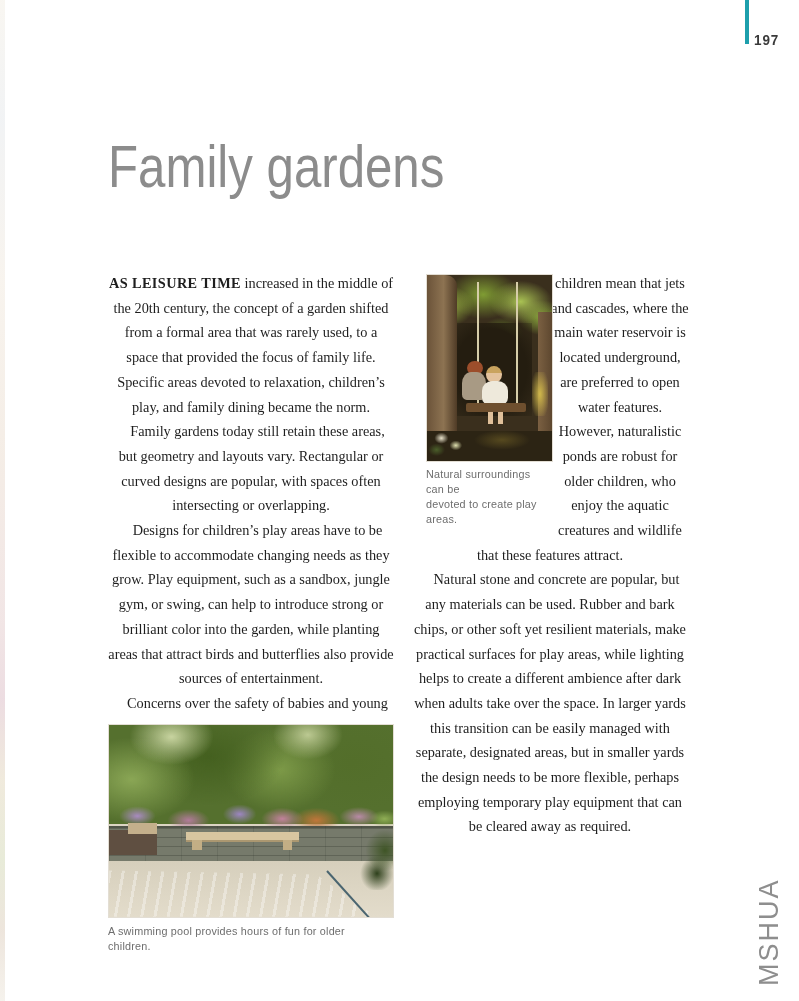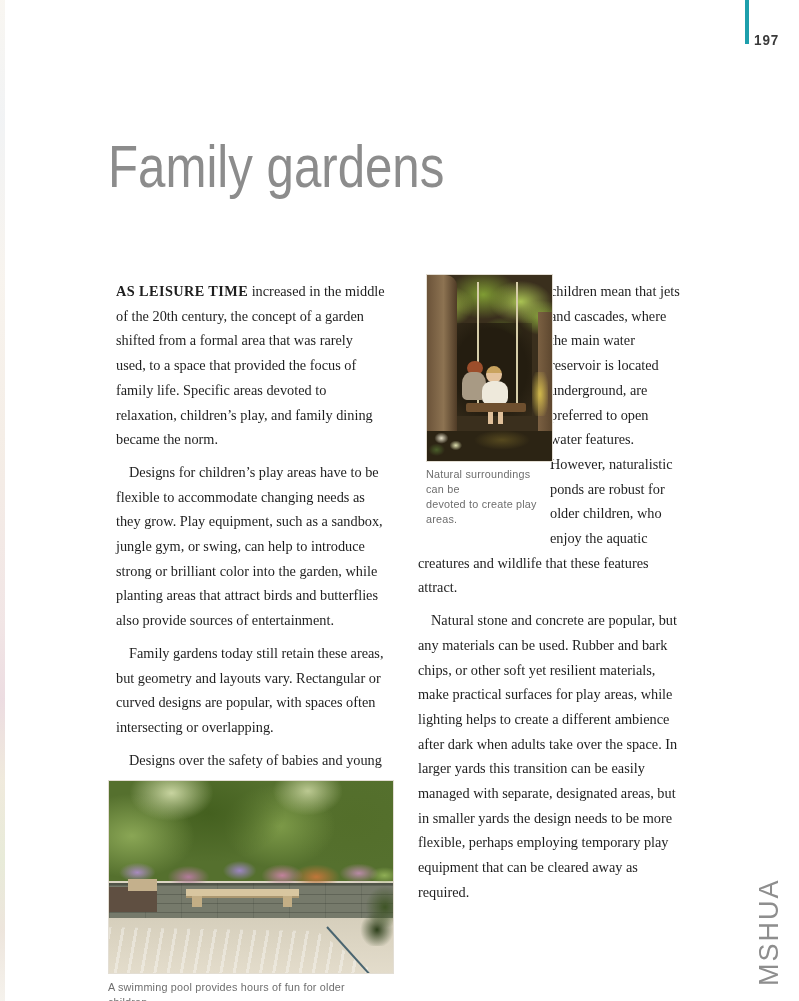--- a/index.html
+++ b/index.html
@@ -28,30 +28,30 @@
     color:#8c8c8c; white-space:nowrap; transform:scaleX(.82); transform-origin:left;
     letter-spacing:0px;
   }
   .columns {
     position:absolute; left:108px; top:271px; width:582px;
     display:flex; gap:16px;
   }
   .col { font-size:14.3px; line-height:24.7px; color:#1e1e1e; }
   .col-left  { width:286px; }
   .col-right { width:280px; }
-  .para { margin:8px; text-align:left; }
+  .para { margin:0; text-align:center; }
   .indent { text-indent:13px; }
   .lead { font-weight:bold; letter-spacing:.4px; }
   figure { margin:0; }
   figcaption, .cap-line {
     font-family:"Liberation Sans", sans-serif; font-size:10.8px; line-height:15px;
     color:#6e6e6e; letter-spacing:.2px;
   }
   
-  .pool-figure { width:262px; }
+  .pool-figure { margin-top:8px; width:262px; }
   .pool-art {
     position:relative; width:286px; height:194px; overflow:hidden;
     background:#dcd5c3; border:1px solid #e3ded4;
   }
   .pa-trees { position:absolute; left:0; top:0; width:100%; height:52%;
     background:#55702e;
     background-image:
       radial-gradient(60px 40px at 22% 12%, #c8d4a0 0%, rgba(200,212,160,0) 70%),
       radial-gradient(50px 35px at 70% 10%, #bcc992 0%, rgba(188,201,146,0) 70%),
       radial-gradient(90px 60px at 8% 55%, #8aa655 0%, rgba(138,166,85,0) 70%),
@@ -160,23 +160,23 @@
 <div class="page">
   <div class="page-edge"></div>
   <div class="accent-bar" style="background: rgb(29, 159, 172);"></div>
   <div class="page-number">197</div>
   <h1 class="title">Family gardens</h1>
 
   <div class="columns">
 
     <div class="col col-left">
       <p class="para"><b class="lead">AS LEISURE TIME</b><span> increased in the middle of the 20th century, the concept of a garden shifted from a formal area that was rarely used, to a space that provided the focus of family life. Specific areas devoted to relaxation, children’s play, and family dining became the norm.</span></p>
+      <p class="para indent">Family gardens today still retain these areas, but geometry and layouts vary. Rectangular or curved designs are popular, with spaces often intersecting or overlapping.</p>
       <p class="para indent">Designs for children’s play areas have to be flexible to accommodate changing needs as they grow. Play equipment, such as a sandbox, jungle gym, or swing, can help to introduce strong or brilliant color into the garden, while planting areas that attract birds and butterflies also provide sources of entertainment.</p>
-      <p class="para indent">Family gardens today still retain these areas, but geometry and layouts vary. Rectangular or curved designs are popular, with spaces often intersecting or overlapping.</p>
-      <p class="para indent">Designs over the safety of babies and young</p>
+      <p class="para indent">Concerns over the safety of babies and young</p>
 
       <figure class="pool-figure">
         <div class="pool-art">
           <div class="pa-trees"></div>
           <div class="pa-flowers"></div>
           <div class="pa-wall"></div>
           <div class="pa-paving"></div>
           <div class="pa-lounger">
             <div class="pa-lounger-cushion"></div>
           </div>

